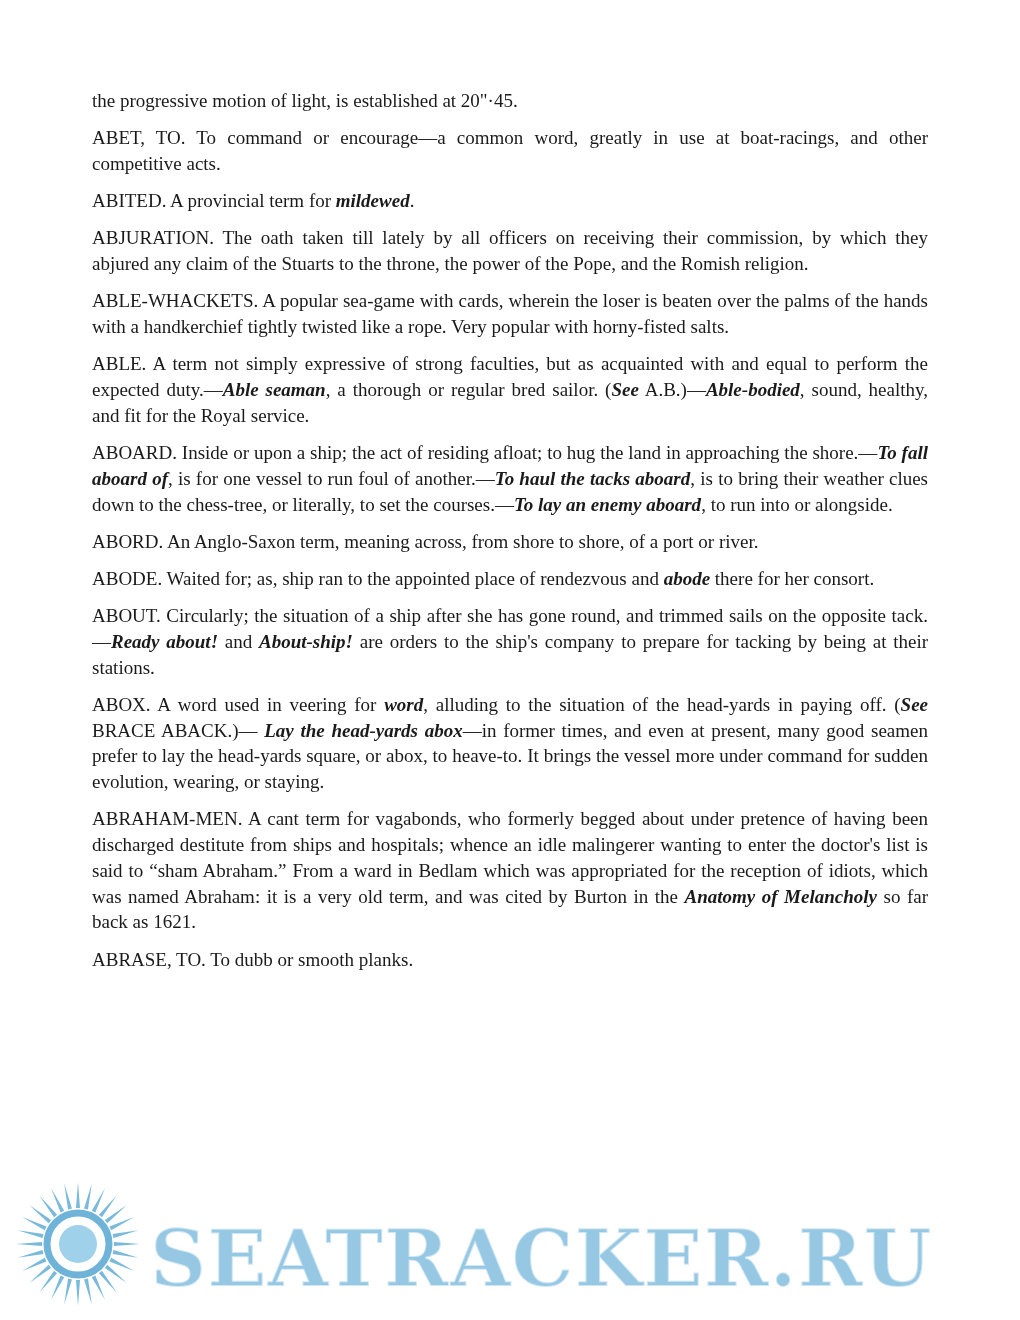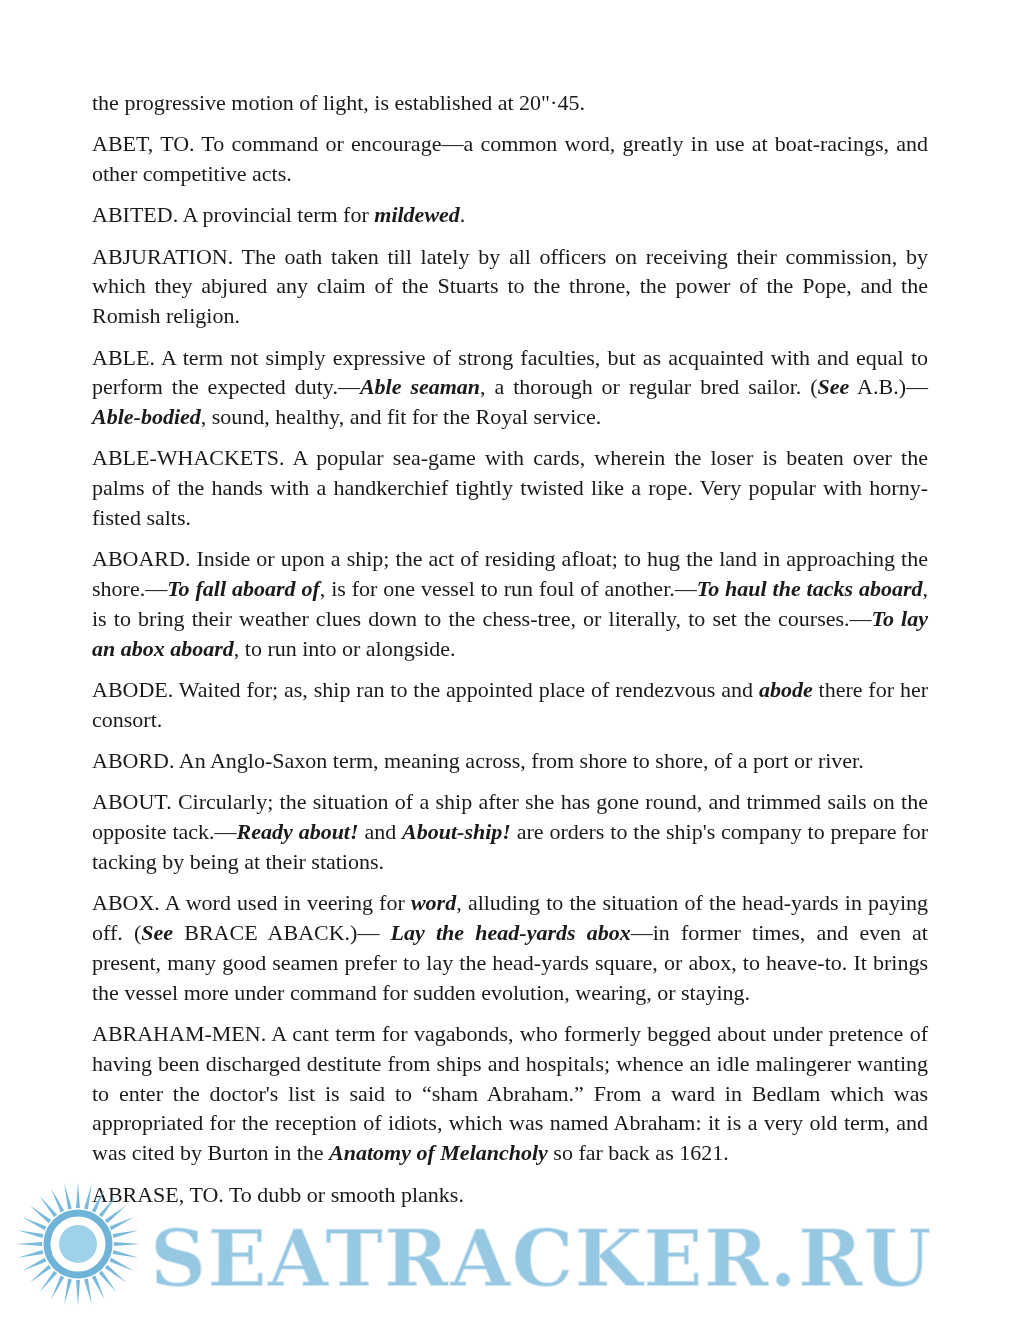--- a/index.html
+++ b/index.html
@@ -17,21 +17,21 @@
   }
   .page {
     position: absolute;
     left: 0; top: 0;
     width: 1020px;
     height: 1320px;
     box-sizing: border-box;
     padding: 88px 92px 0 92px;
   }
   .entry {
-    font-size: 22px;
+    font-size: 19px;
     line-height: 1.355;
     text-align: justify;
     text-justify: inter-word;
     margin: 0 0 11.5px 0;
     hyphens: none;
   }
   .entry:last-child { margin-bottom: 0; }
   i { font-style: italic; font-weight: bold; }
 
   
@@ -65,25 +65,25 @@
 </style>
 </head>
 <body>
 
 <div class="page">
   <div id="entries">
       <p class="entry">the progressive motion of light, is established at 20"·45.</p>
       <p class="entry">ABET, TO. To command or encourage—a common word, greatly in use at boat-racings, and other competitive acts.</p>
       <p class="entry">ABITED. A provincial term for <i>mildewed</i>.</p>
       <p class="entry">ABJURATION. The oath taken till lately by all officers on receiving their commission, by which they abjured any claim of the Stuarts to the throne, the power of the Pope, and the Romish religion.</p>
+      <p class="entry">ABLE-WHACKETS. A popular sea-game with cards, wherein the loser is beaten over the palms of the hands with a handkerchief tightly twisted like a rope. Very popular with horny-fisted salts.</p>
       <p class="entry">ABLE. A term not simply expressive of strong faculties, but as acquainted with and equal to perform the expected duty.—<i>Able seaman</i>, a thorough or regular bred sailor. (<i>See</i> A.B.)—<i>Able-bodied</i>, sound, healthy, and fit for the Royal service.</p>
-      <p class="entry">ABLE-WHACKETS. A popular sea-game with cards, wherein the loser is beaten over the palms of the hands with a handkerchief tightly twisted like a rope. Very popular with horny-fisted salts.</p>
-      <p class="entry">ABOARD. Inside or upon a ship; the act of residing afloat; to hug the land in approaching the shore.—<i>To fall aboard of</i>, is for one vessel to run foul of another.—<i>To haul the tacks aboard</i>, is to bring their weather clues down to the chess-tree, or literally, to set the courses.—<i>To lay an abox aboard</i>, to run into or alongside.</p>
+      <p class="entry">ABOARD. Inside or upon a ship; the act of residing afloat; to hug the land in approaching the shore.—<i>To fall aboard of</i>, is for one vessel to run foul of another.—<i>To haul the tacks aboard</i>, is to bring their weather clues down to the chess-tree, or literally, to set the courses.—<i>To lay an enemy aboard</i>, to run into or alongside.</p>
+      <p class="entry">ABORD. An Anglo-Saxon term, meaning across, from shore to shore, of a port or river.</p>
       <p class="entry">ABODE. Waited for; as, ship ran to the appointed place of rendezvous and <i>abode</i> there for her consort.</p>
-      <p class="entry">ABORD. An Anglo-Saxon term, meaning across, from shore to shore, of a port or river.</p>
       <p class="entry">ABOUT. Circularly; the situation of a ship after she has gone round, and trimmed sails on the opposite tack.—<i>Ready about!</i> and <i>About-ship!</i> are orders to the ship's company to prepare for tacking by being at their stations.</p>
       <p class="entry">ABOX. A word used in veering for <i>word</i>, alluding to the situation of the head-yards in paying off. (<i>See</i> BRACE ABACK.)— <i>Lay the head-yards abox</i>—in former times, and even at present, many good seamen prefer to lay the head-yards square, or abox, to heave-to. It brings the vessel more under command for sudden evolution, wearing, or staying.</p>
       <p class="entry">ABRAHAM-MEN. A cant term for vagabonds, who formerly begged about under pretence of having been discharged destitute from ships and hospitals; whence an idle malingerer wanting to enter the doctor's list is said to “sham Abraham.” From a ward in Bedlam which was appropriated for the reception of idiots, which was named Abraham: it is a very old term, and was cited by Burton in the <i>Anatomy of Melancholy</i> so far back as 1621.</p>
       <p class="entry">ABRASE, TO. To dubb or smooth planks.</p>
     </div>
 </div>
 
 <div class="watermark">
   <svg class="wm-sun" viewBox="0 0 128 128">
     <g id="rays">

